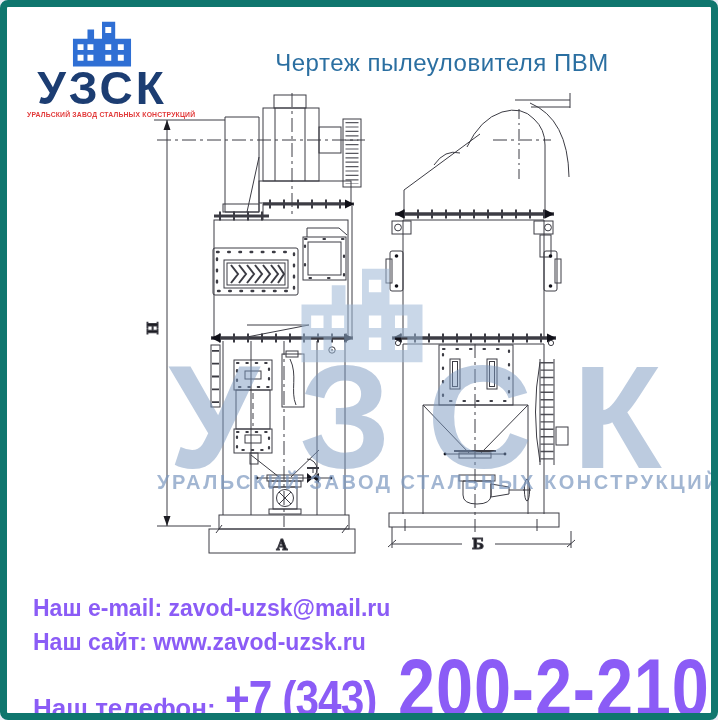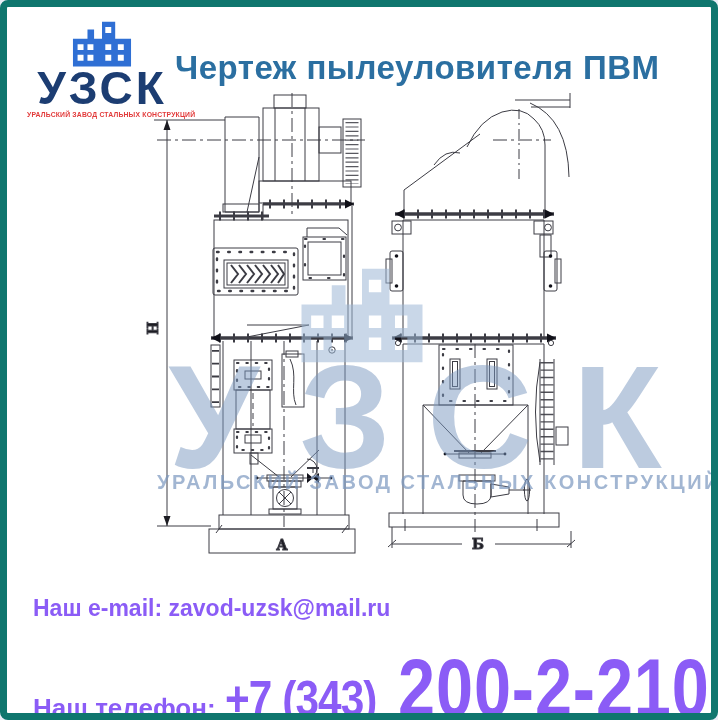--- a/index.html
+++ b/index.html
@@ -8,22 +8,22 @@
     border:7px solid #0f766e;border-radius:8px;background:#ffffff;
     overflow:hidden;font-family:"Liberation Sans",sans-serif;
   }
   
   .logo{position:absolute;left:20px;top:8px;width:150px;text-align:center;}
   .logo-icon{display:block;margin:0 auto;}
   .logo-name{font-size:46px;font-weight:bold;color:#1c3d72;letter-spacing:3px;line-height:0.82;margin-top:2px;}
   .logo-tagline{font-size:6.8px;font-weight:bold;color:#e23a3a;white-space:nowrap;margin-top:3px;letter-spacing:0.2px;}
   
   .page-title{
-    position:absolute;left:168px;top:42px;width:534px;text-align:left;
-    font-size:33px;font-weight:bold;color:#2b6fa1;letter-spacing:0.5px;
+    position:absolute;left:168px;top:42px;width:534px;text-align:center;
+    font-size:24px;font-weight:normal;color:#2b6fa1;letter-spacing:0.5px;
   }
   
   .drawing{position:absolute;left:0;top:0;}
   .dimtext{font-family:"DejaVu Serif",serif;font-weight:bold;font-size:14px;fill:#1c1c22;}
   
   .wm-icon{position:absolute;left:286px;top:248px;opacity:0.55;}
   .wm-name{
     position:absolute;left:148px;top:338px;width:560px;text-align:center;
     font-size:146px;font-weight:bold;line-height:1;letter-spacing:40px;
     color:rgba(122,151,191,0.50);white-space:nowrap;
@@ -308,19 +308,23 @@
         <use href="#factory" fill="#9db8d6"></use>
       </svg>
   </div>
   <div class="wm-name">УЗСК</div>
   <div class="wm-tagline">УРАЛЬСКИЙ ЗАВОД СТАЛЬНЫХ КОНСТРУКЦИЙ</div>
 
   <div class="contact contact-email">
     <span>Наш e-mail:</span>
     <span>zavod-uzsk@mail.ru</span>
   </div>
+  <div class="contact contact-site">
+    <span>Наш сайт:</span>
+    <span>www.zavod-uzsk.ru</span>
+  </div>
   <div class="contact contact-phone">
     <span class="phone-label">Наш телефон:</span>
     <span class="phone-code">+7 (343)</span>
     <span class="phone-number">200-2-210</span>
   </div>
 
 </div>
 
 </body></html>

